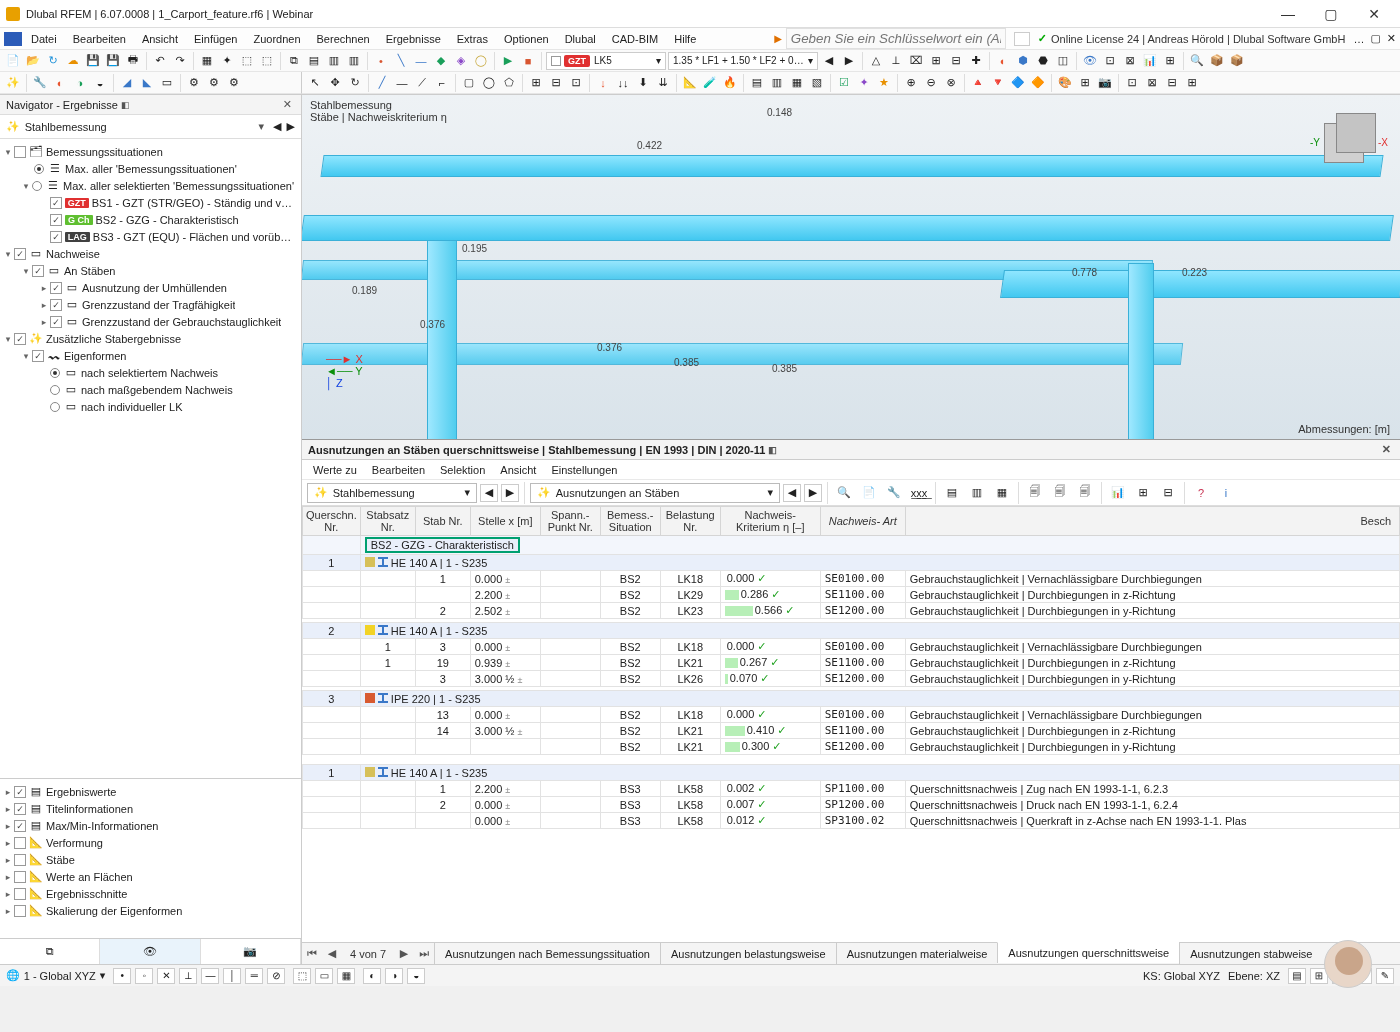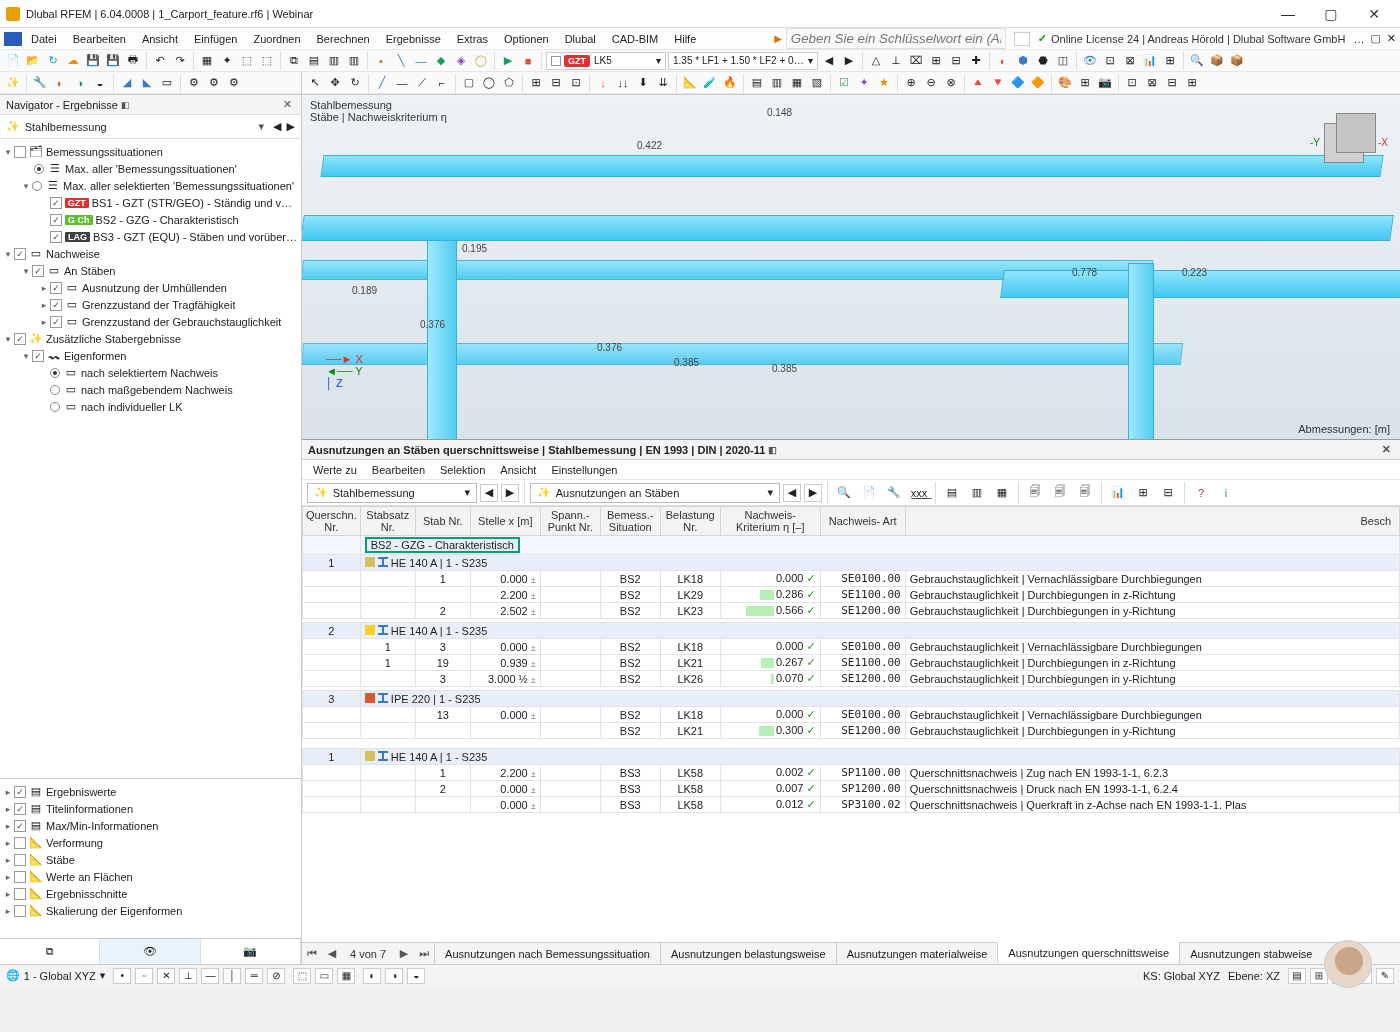--- a/index.html
+++ b/index.html
@@ -71,21 +71,21 @@
 .results-toolbar{height:26px;display:flex;align-items:center;gap:3px;padding:0 5px;border-bottom:1px solid #ddd;}
 .results-toolbar .sel{height:20px;border:1px solid #bbb;background:#fff;display:flex;align-items:center;padding:0 6px;gap:5px;font-size:11px;}
 .results-toolbar .nav-btn{width:18px;height:18px;border:1px solid #ccc;display:flex;align-items:center;justify-content:center;}
 .results-toolbar .ibtn{width:22px;height:20px;border:1px solid transparent;display:flex;align-items:center;justify-content:center;}
 .results-toolbar .vsep{width:1px;height:22px;background:#ddd;margin:0 2px;}
 
 .table-wrap{flex:1;overflow:auto;}
 table.grid{border-collapse:collapse;width:100%;font-size:11px;}
 table.grid th{background:#f3f3f3;border:1px solid #d5d5d5;padding:2px 3px;text-align:center;font-weight:normal;color:#333;line-height:1.1;vertical-align:middle;height:28px;}
 table.grid td{border:1px solid #e2e2e2;padding:1px 4px;height:16px;white-space:nowrap;}
-table.grid td.right{text-align:right;}
+table.grid td.right{text-align:left;}
 table.grid td.center{text-align:center;}
 tr.section-head td{background:#e9effa;font-weight:normal;}
 tr.group-head td{background:#f3f6fc;}
 .highlight-box{border:2px solid #00a070;padding:0 4px;display:inline-block;background:#e9effa;}
 .ratio-bar{display:inline-block;height:10px;background:#b7efb7;vertical-align:middle;margin-right:2px;}
 .ok-check{color:#1a9f1a;}
 .pin-sym{color:#888;font-size:9px;}
 
 .results-tabs{display:flex;align-items:center;border-top:1px solid #ccc;height:22px;background:#f4f4f4;}
 .results-tabs .tnav{width:20px;text-align:center;color:#555;}
@@ -103,21 +103,21 @@
 .ibeam-icon::before,.ibeam-icon::after{content:"";position:absolute;left:0;right:0;height:2px;background:#3a78c8;}
 .ibeam-icon::before{top:0;} .ibeam-icon::after{bottom:0;}
 .ibeam-icon span{position:absolute;left:4px;top:2px;width:2px;bottom:2px;background:#3a78c8;}
 .square-ico{display:inline-block;width:10px;height:10px;}
 </style>
 </head>
 <body>
 
 <div class="titlebar">
   <div class="titlebar-icon"></div>
-  <div class="titlebar-title">Dlubal RFEM | 6.04.0008 | 1_Carport_feature.rf6 | Webinar</div>
+  <div class="titlebar-title">Dlubal RFEM | 6.07.0008 | 1_Carport_feature.rf6 | Webinar</div>
   <div class="titlebar-controls">
     <span>—</span>
     <span>▢</span>
     <span>✕</span>
   </div>
 </div>
 
 <div class="menubar">
   <span style="width:18px;height:14px;background:#2b5bb8;display:inline-block;"></span>
   <span class="menu-item">Datei</span>
@@ -325,21 +325,21 @@
           <span class="lbl">BS1 - GZT (STR/GEO) - Ständig und vor…</span>
         </div>
       <div class="treenode" style="padding-left:50px;">
           <span class="chk checked"></span>
           <span class="badge gch">G Ch</span>
           <span class="lbl">BS2 - GZG - Charakteristisch</span>
         </div>
       <div class="treenode" style="padding-left:50px;">
           <span class="chk checked"></span>
           <span class="badge lag">LAG</span>
-          <span class="lbl">BS3 - GZT (EQU) - Stäben und vorüber…</span>
+          <span class="lbl">BS3 - GZT (EQU) - Flächen und vorüber…</span>
         </div>
       <div class="treenode" style="padding-left:2px;">
           <span class="toggle">▾</span>
           <span class="chk checked"></span>
           <span class="ico">▭</span>
           <span class="lbl">Nachweise</span>
         </div>
       <div class="treenode" style="padding-left:20px;">
           <span class="toggle">▾</span>
           <span class="chk checked"></span>
@@ -558,21 +558,21 @@
               <th style="width:70px;"><span>Stelle
 x [m]</span></th>
               <th style="width:60px;"><span>Spann.-
 Punkt Nr.</span></th>
               <th style="width:60px;"><span>Bemess.-
 Situation</span></th>
               <th style="width:60px;"><span>Belastung
 Nr.</span></th>
               <th style="width:100px;"><span>Nachweis-
 Kriterium η [–]</span></th>
-              <th style="width:85px;"><span>Nachweis-
+              <th style="width:85px;font-style:italic;"><span>Nachweis-
 Art</span></th>
               <th style="text-align:right;padding-right:8px;"><span>Besch</span></th>
             </tr>
           </thead>
           <tbody id="results-body">
               <tr class="group-head">
                 <td></td>
                 <td colspan="9"><span class="highlight-box">BS2 - GZG - Charakteristisch</span></td>
               </tr>
               <tr class="section-head">
@@ -669,20 +669,32 @@
       <td class="center"></td>
       <td class="center"></td>
       <td class="center">13</td>
       <td class="right">0.000 <span class="pin-sym">±</span></td>
       <td class="center"></td>
       <td class="center">BS2</td>
       <td class="center">LK18</td>
       <td class="right"><span class="ratio-bar" style="width:0px;"></span>0.000 <span class="ok-check">✓</span></td>
       <td class="right" style="font-family:monospace;">SE0100.00</td>
       <td>Gebrauchstauglichkeit | Vernachlässigbare Durchbiegungen</td>
+              </tr>
+              <tr>
+      <td class="center"></td>
+      <td class="center"></td>
+      <td class="center">14</td>
+      <td class="right">3.000 ½ <span class="pin-sym">±</span></td>
+      <td class="center"></td>
+      <td class="center">BS2</td>
+      <td class="center">LK21</td>
+      <td class="right"><span class="ratio-bar" style="width:20px;"></span>0.410 <span class="ok-check">✓</span></td>
+      <td class="right" style="font-family:monospace;">SE1100.00</td>
+      <td>Gebrauchstauglichkeit | Durchbiegungen in z-Richtung</td>
               </tr>
               <tr>
       <td class="center"></td>
       <td class="center"></td>
       <td class="center"></td>
       <td class="right"></td>
       <td class="center"></td>
       <td class="center">BS2</td>
       <td class="center">LK21</td>
       <td class="right"><span class="ratio-bar" style="width:15px;"></span>0.300 <span class="ok-check">✓</span></td>

